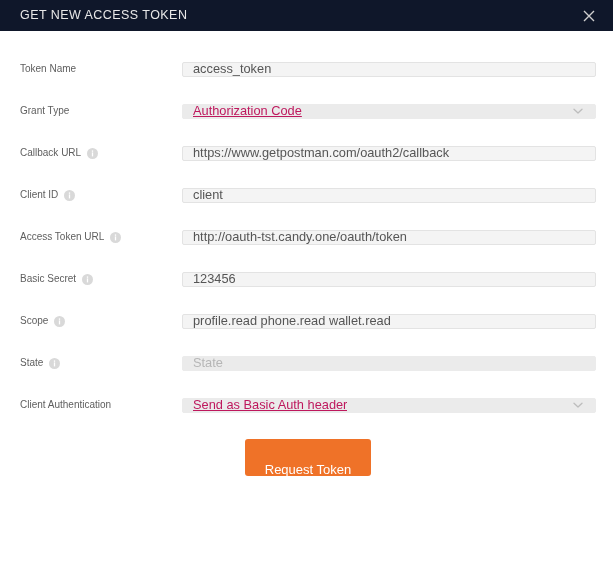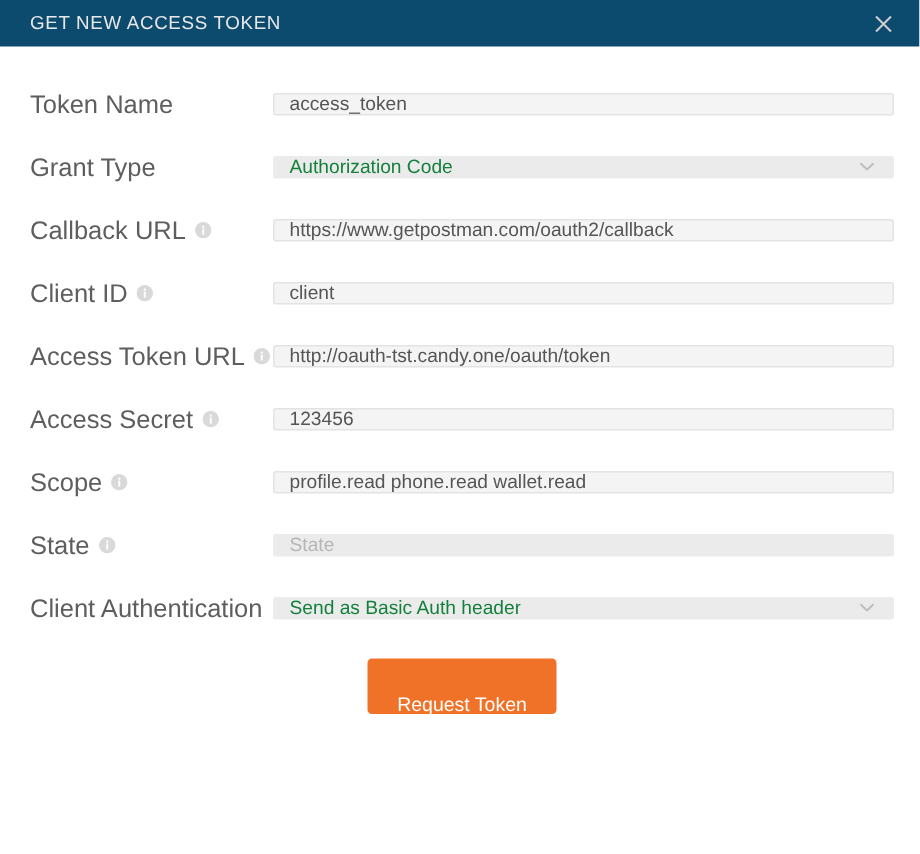--- a/index.html
+++ b/index.html
@@ -15,21 +15,21 @@
   }
   .dialog {
     width: 613px;
     height: 569px;
     position: relative;
     background: #ffffff;
     box-sizing: border-box;
   }
   .titlebar {
     height: 31px;
-    background: #0c4a6e;
+    background: #0f172a;
     display: flex;
     align-items: center;
     justify-content: space-between;
     padding: 0 14px 0 20px;
     box-sizing: border-box;
   }
   .titlebar-title {
     color: #e8e8e8;
     font-size: 12.5px;
     letter-spacing: 0.45px;
@@ -52,21 +52,21 @@
   }
   .row {
     display: flex;
     align-items: center;
     height: 28px;
     margin-bottom: 14px;
   }
   .label {
     width: 162px;
     flex: 0 0 162px;
-    font-size: 17px;
+    font-size: 10px;
     color: #5e5e5e;
     display: flex;
     align-items: center;
     line-height: 1;
     white-space: nowrap;
   }
   .info-icon {
     display: inline-block;
     width: 11px;
     height: 11px;
@@ -92,23 +92,24 @@
     white-space: nowrap;
   }
   .field.placeholder {
     background: #ebebeb;
     border-color: #ebebeb;
     color: #b6b6b6;
   }
   .field.select {
     background: #ebebeb;
     border-color: #ebebeb;
-    color: #15803d;
+    color: #be185d;
     justify-content: space-between;
     cursor: pointer;
+    text-decoration: underline;
   }
   .field.select .sel-text {
     overflow: hidden;
     white-space: nowrap;
     text-overflow: ellipsis;
   }
   .chevron {
     width: 14px;
     height: 14px;
     flex: 0 0 14px;
@@ -212,21 +213,21 @@
                 <rect x="4.85" y="2.4" width="1.3" height="1.4" fill="#ffffff"></rect>
               </svg>
             </span>
           </div>
           <div class="field">
             <span>http://oauth-tst.candy.one/oauth/token</span>
           </div>
         </div>
         <div class="row">
           <div class="label">
-            <span>Access Secret</span>
+            <span>Basic Secret</span>
             <span class="info-icon">
               <svg width="11" height="11" viewBox="0 0 11 11" aria-hidden="true">
                 <circle cx="5.5" cy="5.5" r="5.5" fill="#d9d9d9"></circle>
                 <rect x="4.85" y="4.4" width="1.3" height="4" fill="#ffffff"></rect>
                 <rect x="4.85" y="2.4" width="1.3" height="1.4" fill="#ffffff"></rect>
               </svg>
             </span>
           </div>
           <div class="field">
             <span>123456</span>

